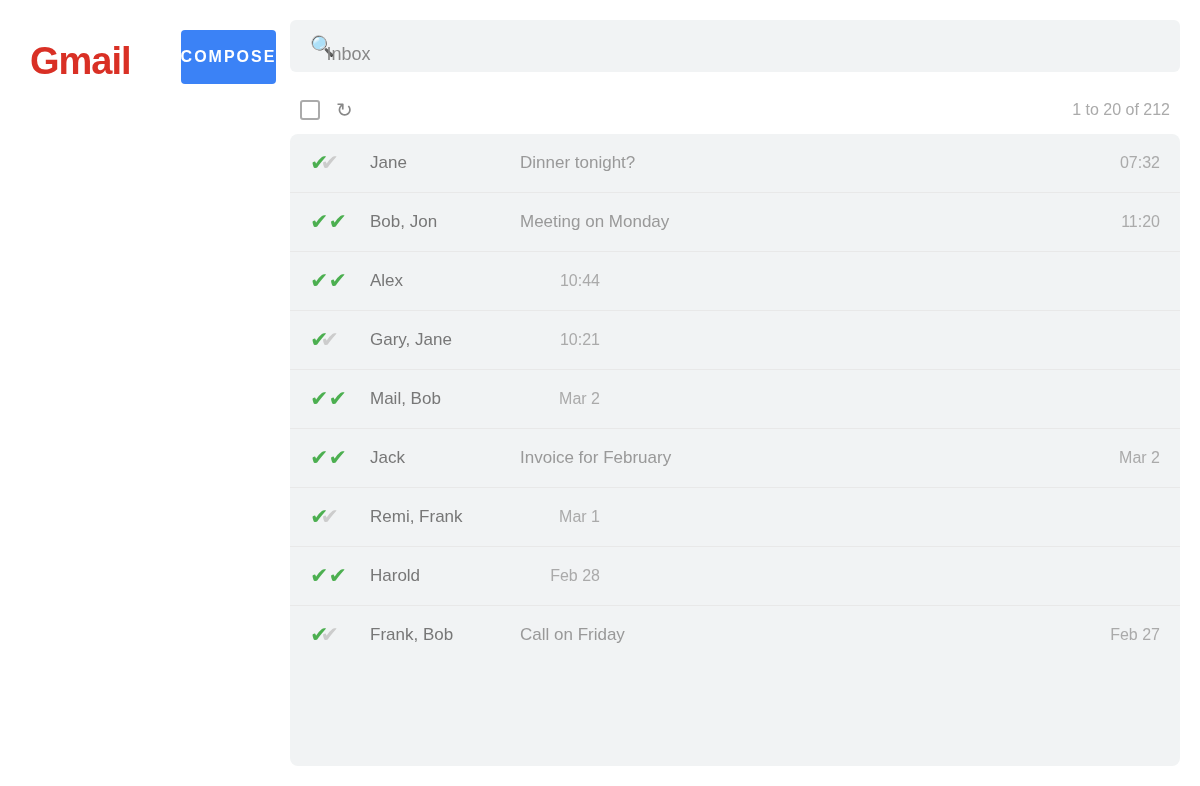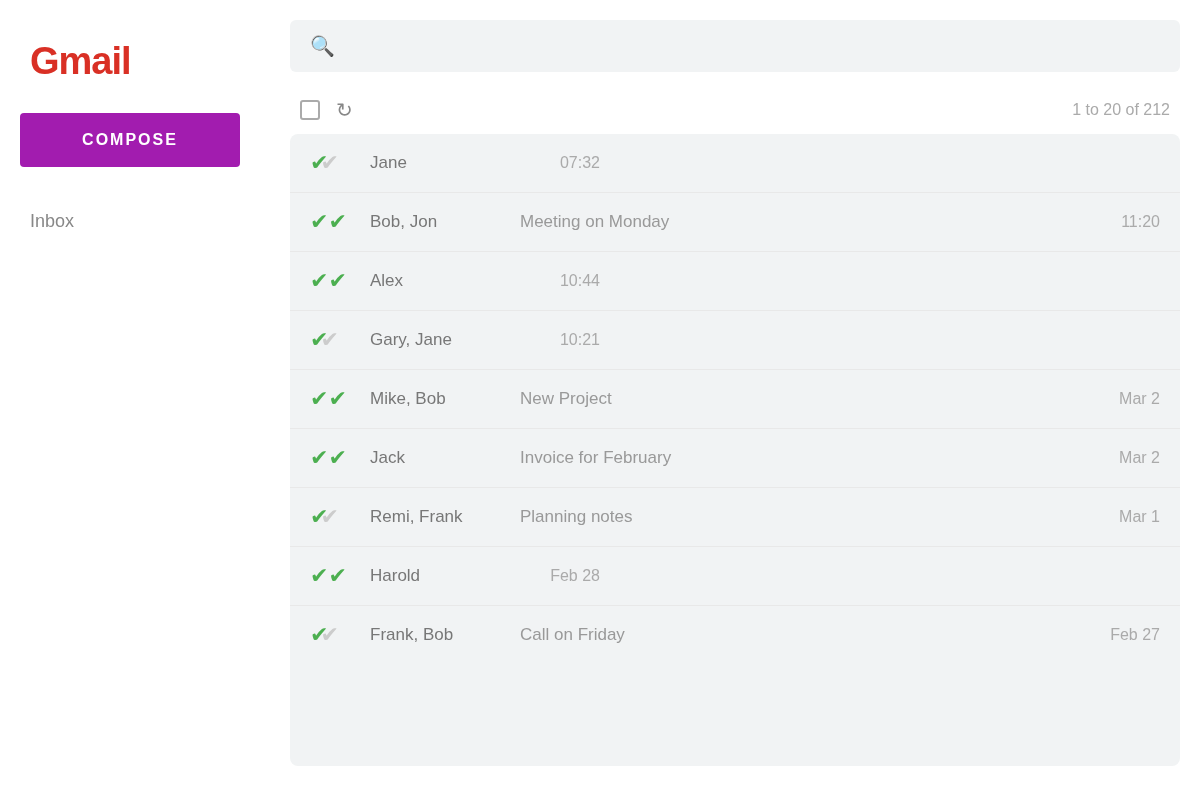--- a/index.html
+++ b/index.html
@@ -12,38 +12,38 @@
       overflow: hidden;
     }
 
     
     #sidebar {
       width: 280px;
       min-width: 280px;
       background: #fff;
       padding: 30px 0 0 0;
       display: flex;
-      flex-direction: column;
+      flex-direction: row;
       align-items: flex-start;
     }
 
     #gmail-logo {
       font-size: 38px;
       font-weight: bold;
       color: #d93025;
       padding: 10px 30px 30px 30px;
       letter-spacing: -1px;
     }
 
     #compose-button {
       display: block;
       margin: 0 20px 0 20px;
       width: 220px;
       padding: 18px 0;
-      background: #a21caf;
+      background: #3b82f6;
       color: #fff;
       font-size: 16px;
       font-weight: 700;
       letter-spacing: 2px;
       text-align: center;
       border: none;
       border-radius: 4px;
       cursor: pointer;
       margin-bottom: 30px;
     }
@@ -233,20 +233,21 @@
     <span id="pagination-text">1 to 20 of 212</span>
   </div>
 
   <div id="email-list">
   <div class="email-row">
         <div class="check-icons">
           <span class="check-green">✔</span>
           <span class="check-gray">✔</span>
         </div>
         <div class="sender-col">Jane</div>
+        <div class="subject-col">Dinner tonight?</div>
         <div class="time-col">07:32</div>
       </div>
       <div class="email-row">
         <div class="check-icons">
           <span class="check-green">✔</span>
           <span class="check-green">✔</span>
         </div>
         <div class="sender-col">Bob, Jon</div>
         <div class="subject-col">Meeting on Monday</div>
         <div class="time-col">11:20</div>
@@ -265,40 +266,38 @@
           <span class="check-gray">✔</span>
         </div>
         <div class="sender-col">Gary, Jane</div>
         <div class="time-col">10:21</div>
       </div>
       <div class="email-row">
         <div class="check-icons">
           <span class="check-green">✔</span>
           <span class="check-green">✔</span>
         </div>
-        <div class="sender-col">Mike, Bob</div>
-        <div class="subject-col">New Project</div>
+        <div class="sender-col">Mail, Bob</div>
         <div class="time-col">Mar 2</div>
       </div>
       <div class="email-row">
         <div class="check-icons">
           <span class="check-green">✔</span>
           <span class="check-green">✔</span>
         </div>
         <div class="sender-col">Jack</div>
         <div class="subject-col">Invoice for February</div>
         <div class="time-col">Mar 2</div>
       </div>
       <div class="email-row">
         <div class="check-icons">
           <span class="check-green">✔</span>
           <span class="check-gray">✔</span>
         </div>
         <div class="sender-col">Remi, Frank</div>
-        <div class="subject-col">Planning notes</div>
         <div class="time-col">Mar 1</div>
       </div>
       <div class="email-row">
         <div class="check-icons">
           <span class="check-green">✔</span>
           <span class="check-green">✔</span>
         </div>
         <div class="sender-col">Harold</div>
         <div class="time-col">Feb 28</div>
       </div>

